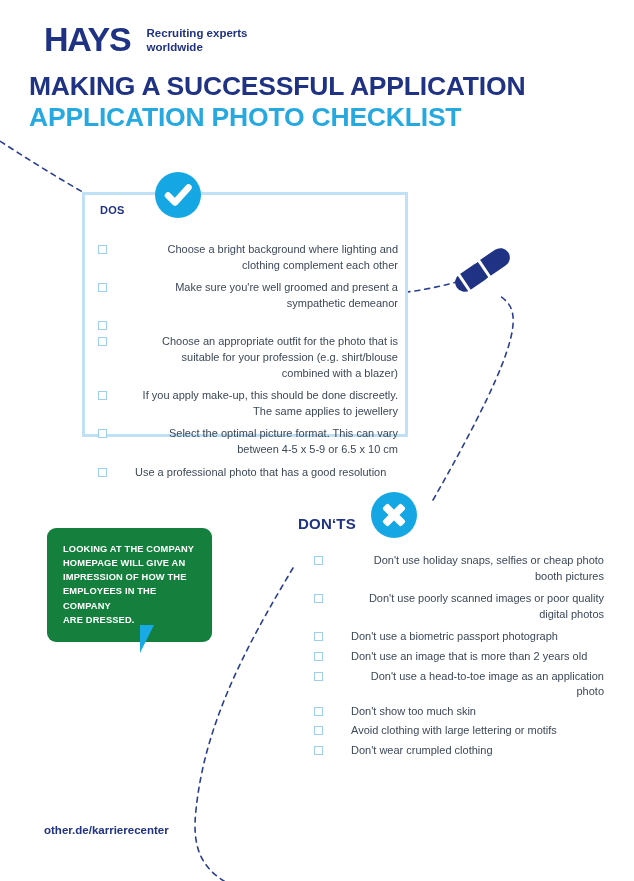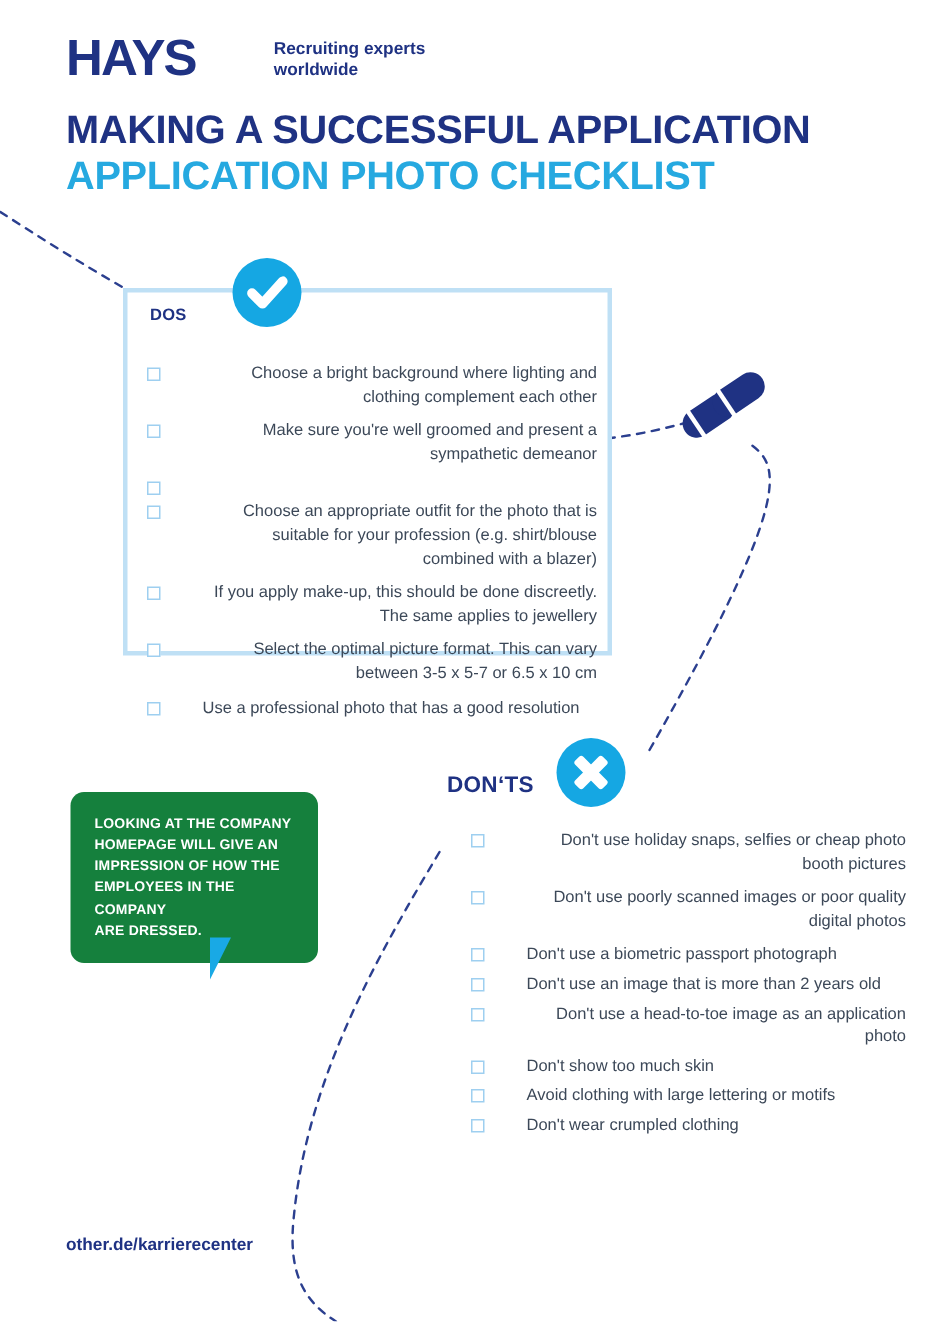--- a/index.html
+++ b/index.html
@@ -27,21 +27,20 @@
     pointer-events: none;
   }
 
   
   #logo-block {
     position: absolute;
     left: 44px;
     top: 22px;
     display: flex;
     align-items: center;
-    gap: 36px;
   }
   #logo-wordmark {
     font-family: "Liberation Sans", sans-serif;
     font-weight: bold;
     font-size: 34px;
     letter-spacing: -1.2px;
     color: #1f3283;
     line-height: 1;
   }
   #logo-tagline {
@@ -49,21 +48,21 @@
     font-size: 11.5px;
     font-weight: bold;
     line-height: 1.22;
     color: #1f3283;
     padding-top: 2px;
   }
 
   
   #headline {
     position: absolute;
-    left: 44px;
+    left: 29px;
     top: 72px;
     line-height: 1.1;
   }
   #headline .line1 {
     font-size: 26.5px;
     font-weight: bold;
     color: #1f3283;
     letter-spacing: -0.2px;
     display: block;
   }
@@ -253,21 +252,21 @@
     <div class="check-item">
       <span class="cb"></span>
       <span class="check-text">Choose an appropriate outfit for the photo that is suitable for your profession (e.g. shirt/blouse combined with a blazer)</span>
     </div>
     <div class="check-item">
       <span class="cb"></span>
       <span class="check-text">If you apply make-up, this should be done discreetly. The same applies to jewellery</span>
     </div>
     <div class="check-item">
       <span class="cb"></span>
-      <span class="check-text">Select the optimal picture format. This can vary between 3-5 x 5-7 or 6.5 x 10 cm</span>
+      <span class="check-text">Select the optimal picture format. This can vary between 4-5 x 5-9 or 6.5 x 10 cm</span>
     </div>
     <div class="check-item">
       <span class="cb"></span>
       <span class="check-text">Use a professional photo that has a good resolution</span>
     </div>
   </div>
 
   <div class="badge" id="badge-cross">
     <svg width="46" height="46" viewBox="0 0 46 46">
       <g transform="rotate(45 23 23)">

